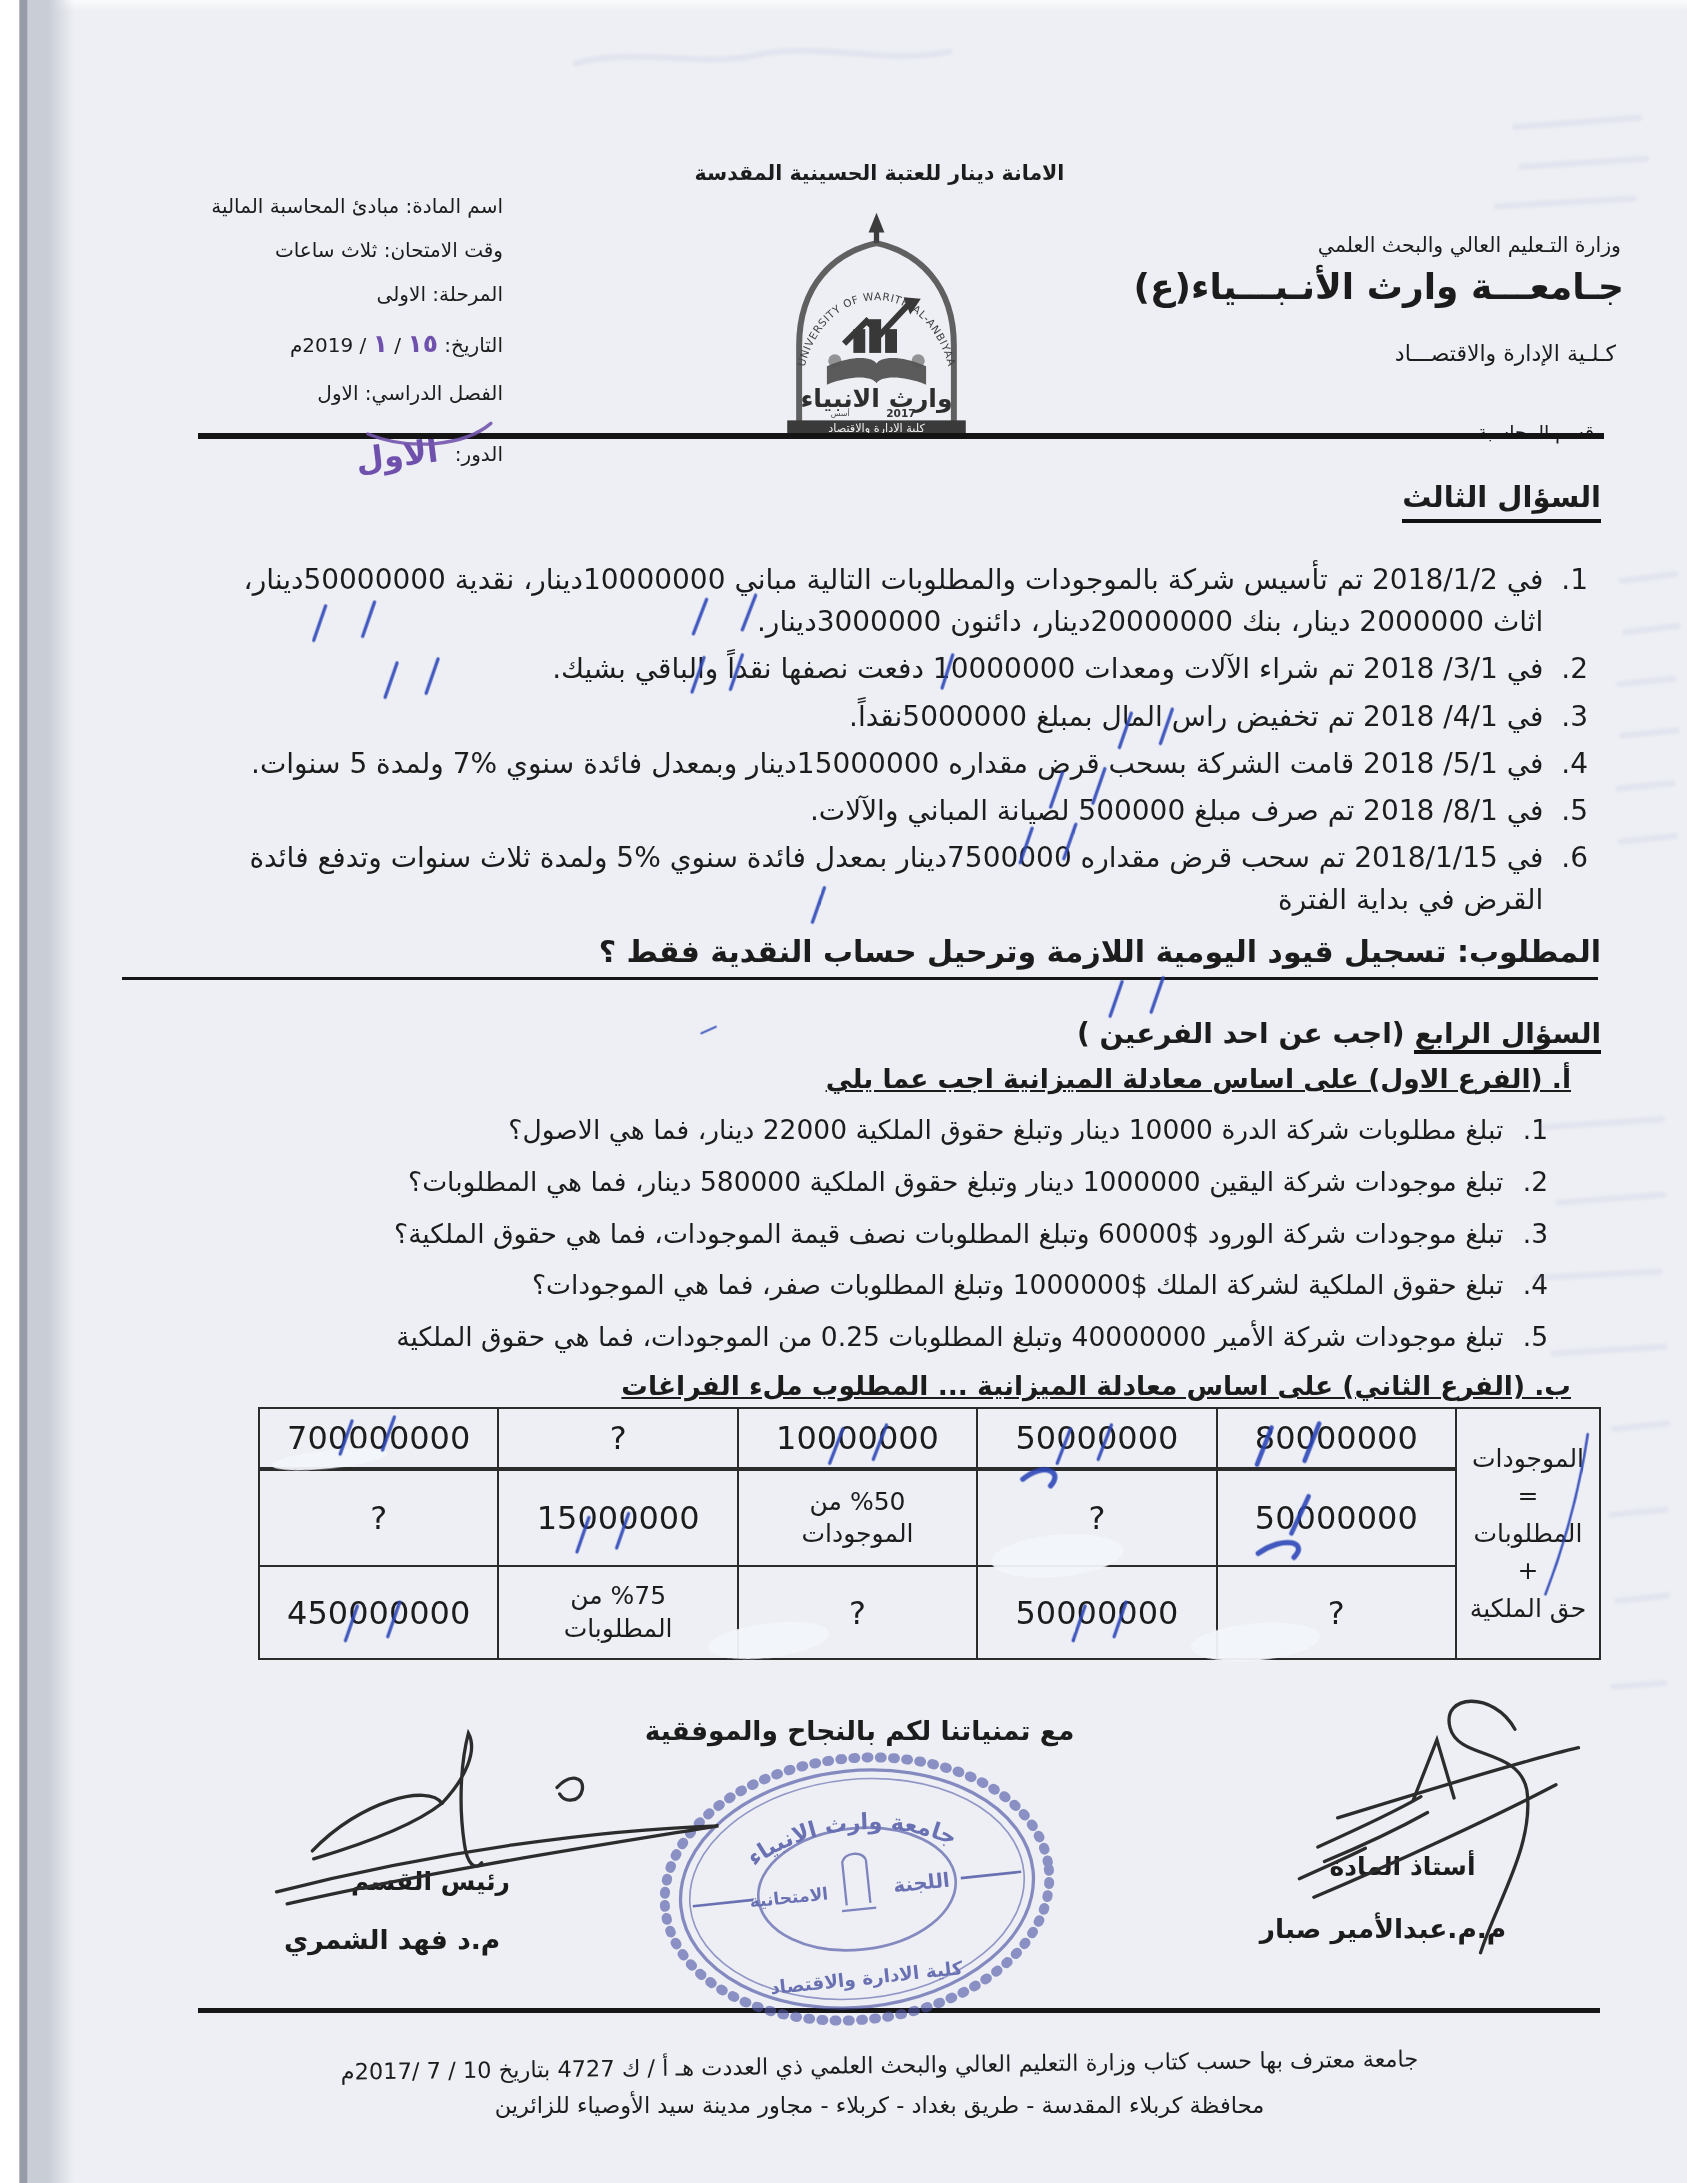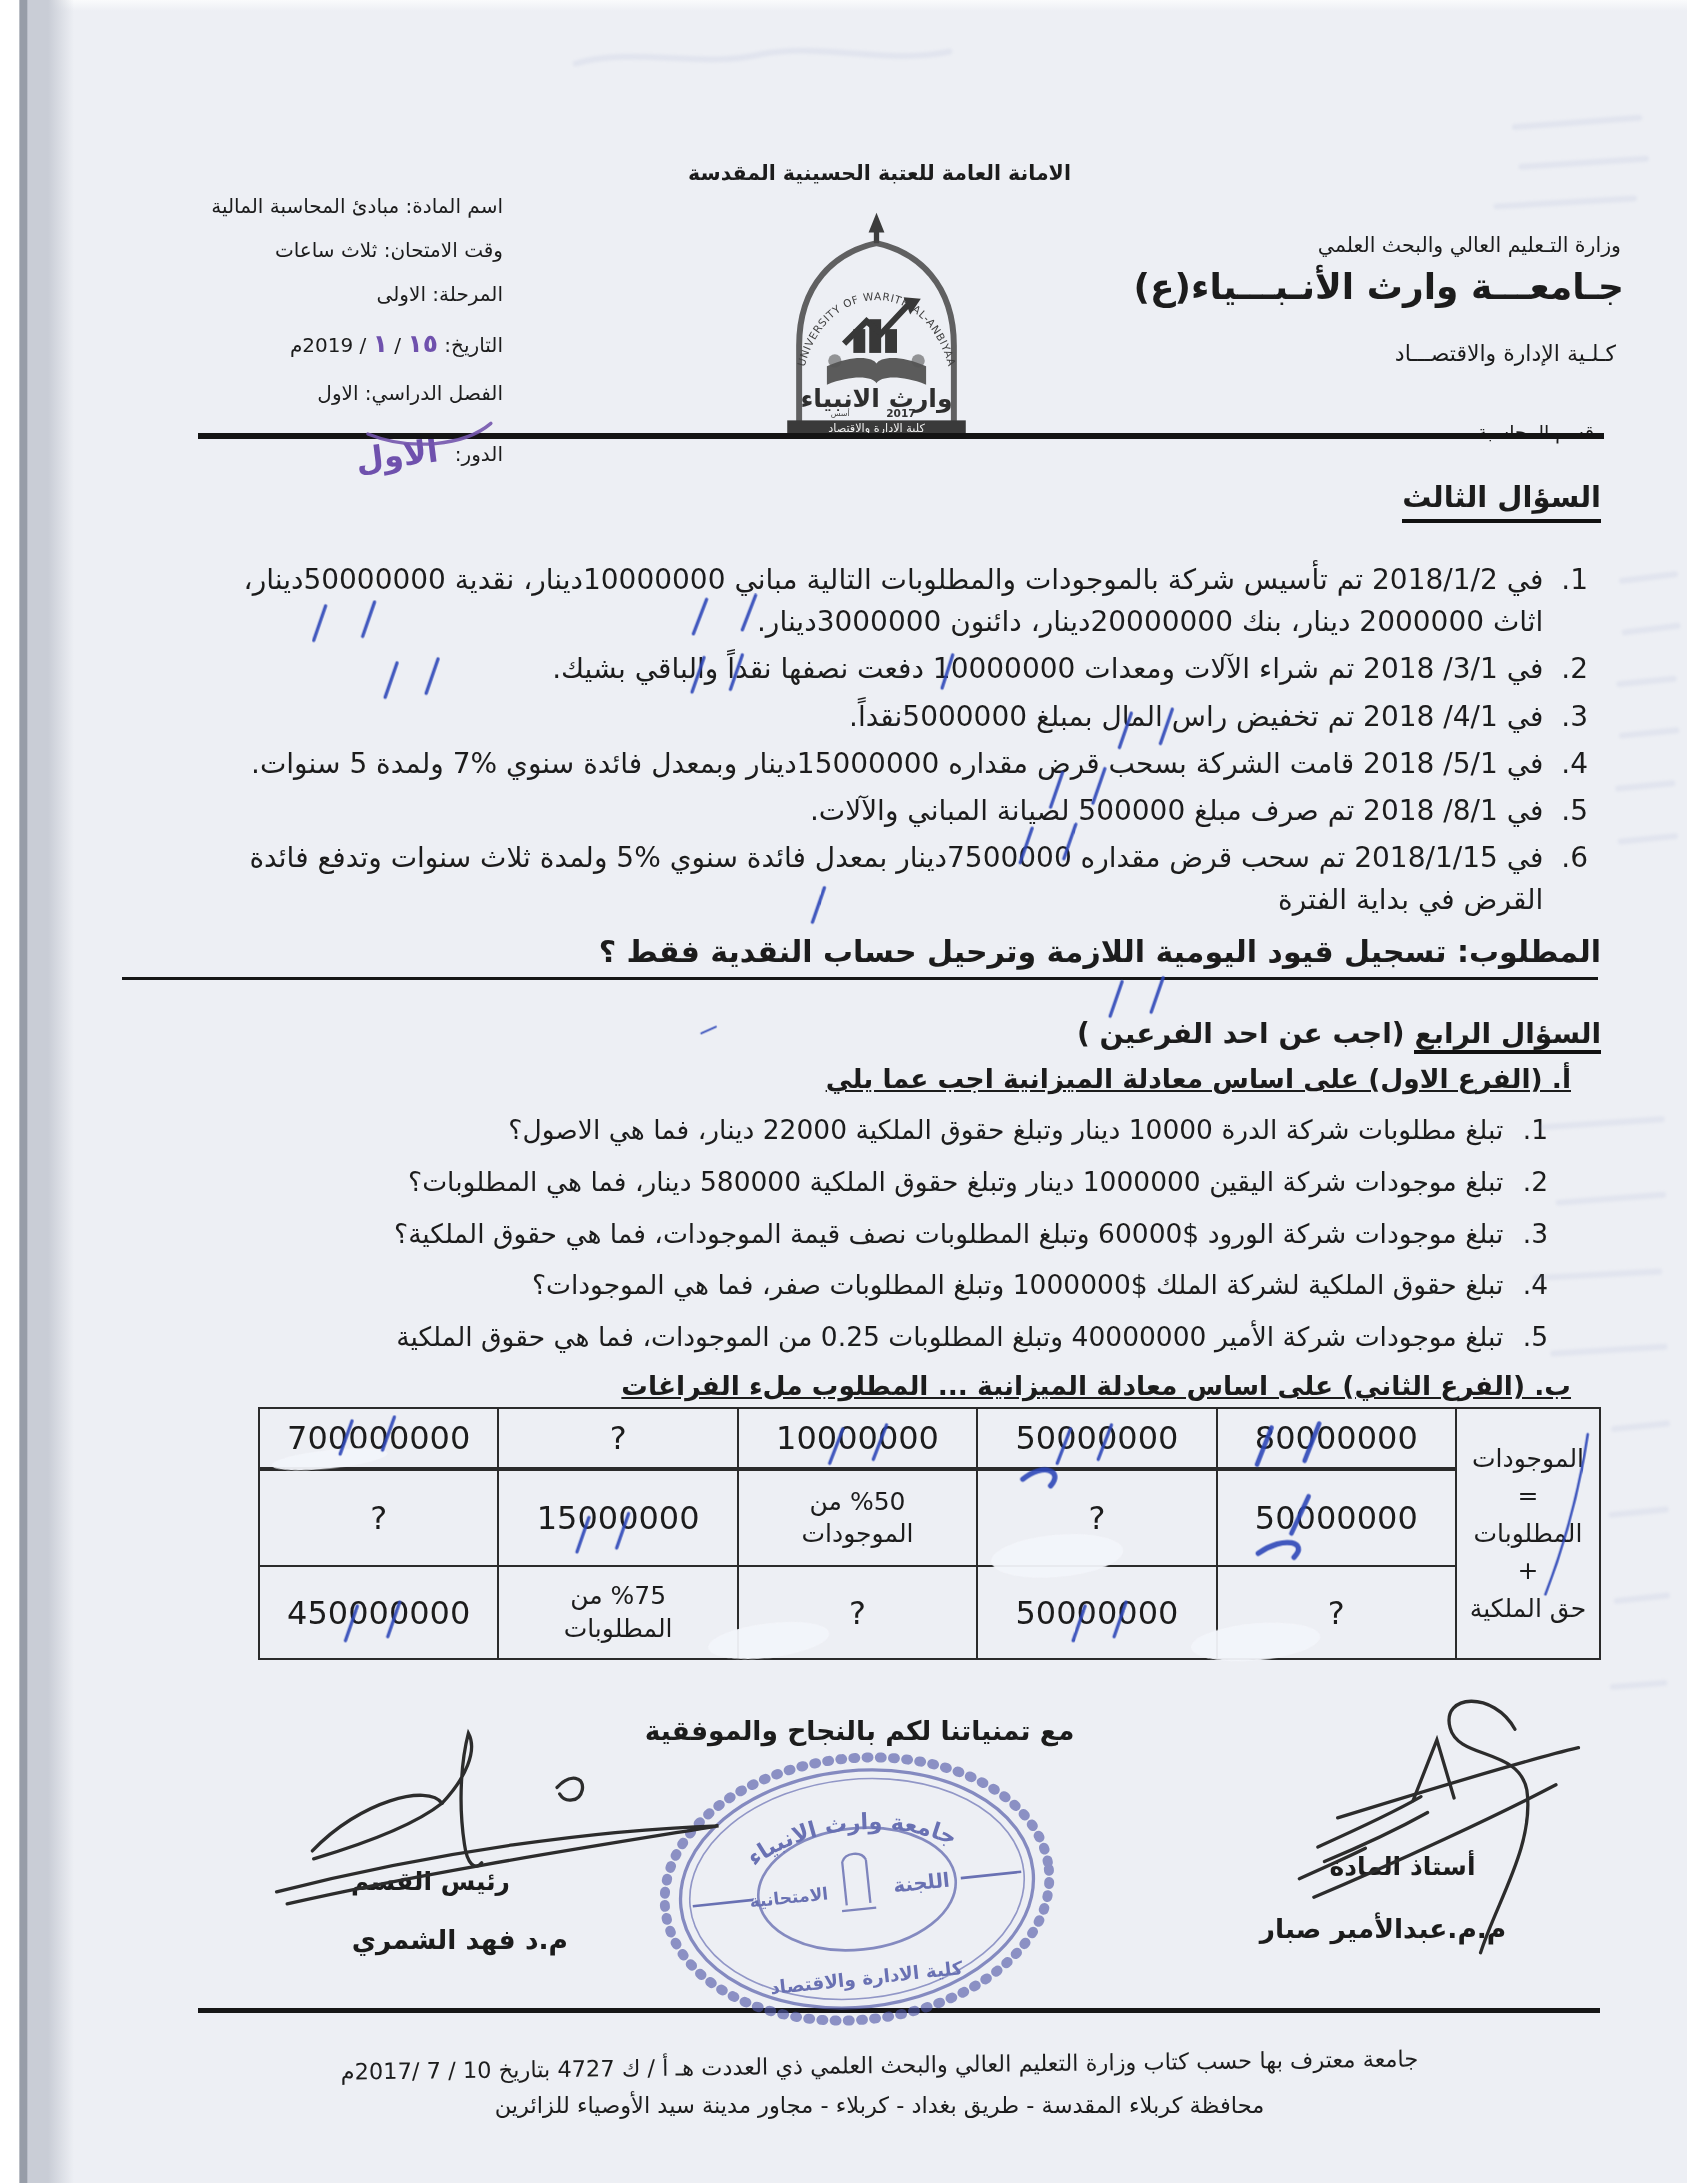--- a/index.html
+++ b/index.html
@@ -43,39 +43,39 @@
   .btab td{border:2px solid #2b2b2b;text-align:center;vertical-align:middle;font-size:32px;padding:1.3px 13.2px;}
   .btab tr.r1{height:61px;} .btab tr.r2{height:97px;} .btab tr.r3{height:93px;}
   .btab tr.r2 td{border-top-width:4px;}
   .btab td.pct{font-size:25px;line-height:1.3;padding:0 24px;}
   .btab td.eq{font-size:25px;line-height:1.5;padding:0 4px;font-weight:400;}
   
   .wishes{top:1715px;left:595px;width:529px;text-align:center;font-size:26.5px;font-weight:700;}
   .sig-title-r{top:1852px;left:1270px;width:265px;text-align:center;font-size:25px;font-weight:700;}
   .sig-name-r{top:1913px;left:1211px;width:344px;text-align:center;font-size:26.5px;font-weight:700;}
   .sig-title-l{top:1867px;left:298px;width:265px;text-align:center;font-size:25px;font-weight:700;}
-  .sig-name-l{top:1924px;left:284px;width:284px;text-align:right;font-size:26.5px;font-weight:700;}
+  .sig-name-l{top:1924px;left:284px;width:284px;text-align:left;font-size:26.5px;font-weight:700;}
   .stamp{position:absolute;top:1747px;left:652px;width:410px;height:284px;transform:rotate(-6deg);opacity:0.82;z-index:3;}
   .overlay{position:absolute;top:0;left:0;width:1687px;height:2183px;pointer-events:none;z-index:4;}
   
   .f1{top:2052px;left:132px;width:1495px;text-align:center;font-size:22.5px;transform:rotate(-0.7deg);}
   .f2{top:2092px;left:132px;width:1495px;text-align:center;font-size:22.5px;}
 </style>
 </head>
 <body>
 
 <div class="scan">
   <div class="edge-top"></div>
 
   <div class="abs h-ministry">وزارة التـعليم العالي والبحث العلمي</div>
   <div class="abs h-univ">جـامعـــة وارث الأنـبـــياء(ع)</div>
   <div class="abs h-college">كـلـية الإدارة والاقتصـــاد</div>
   <div class="abs h-dept">قسم المحاسبة</div>
 
-  <div class="abs h-auth">الامانة العامة للعتبة الحسينية المقدسة</div>
+  <div class="abs h-auth">الامانة دينار للعتبة الحسينية المقدسة</div>
   <svg class="abs logo" viewBox="0 0 310 340">
     <g fill="none" stroke="#474747">
       <path d="M155,4 L143,34 L151,34 L151,50 L159,50 L159,34 L167,34 Z" fill="#3c3c3c" stroke="none"></path>
       <path d="M38,330 L38,205 C38,112 92,64 155,50 C218,64 272,112 272,205 L272,330" stroke-width="9" opacity="0.85"></path>
     </g>
     <path id="logoArc" d="M46,238 C80,102 230,102 264,238" fill="none"></path>
     <text font-size="16" letter-spacing="1" fill="#3f3f3f" font-family="DejaVu Sans,sans-serif">
       <textPath href="#logoArc" startOffset="50%" text-anchor="middle">UNIVERSITY OF WARITH AL-ANBIYAA</textPath>
     </text>
     <g fill="#383838">

